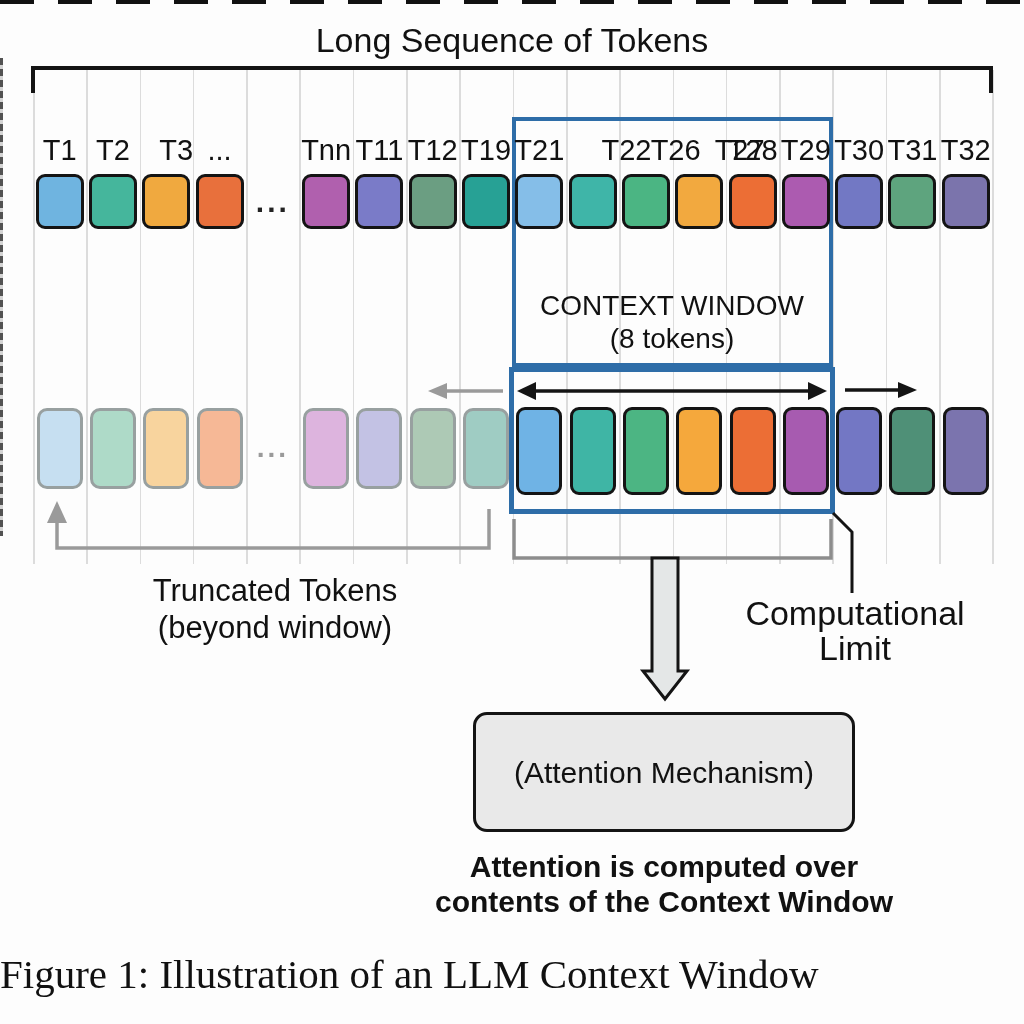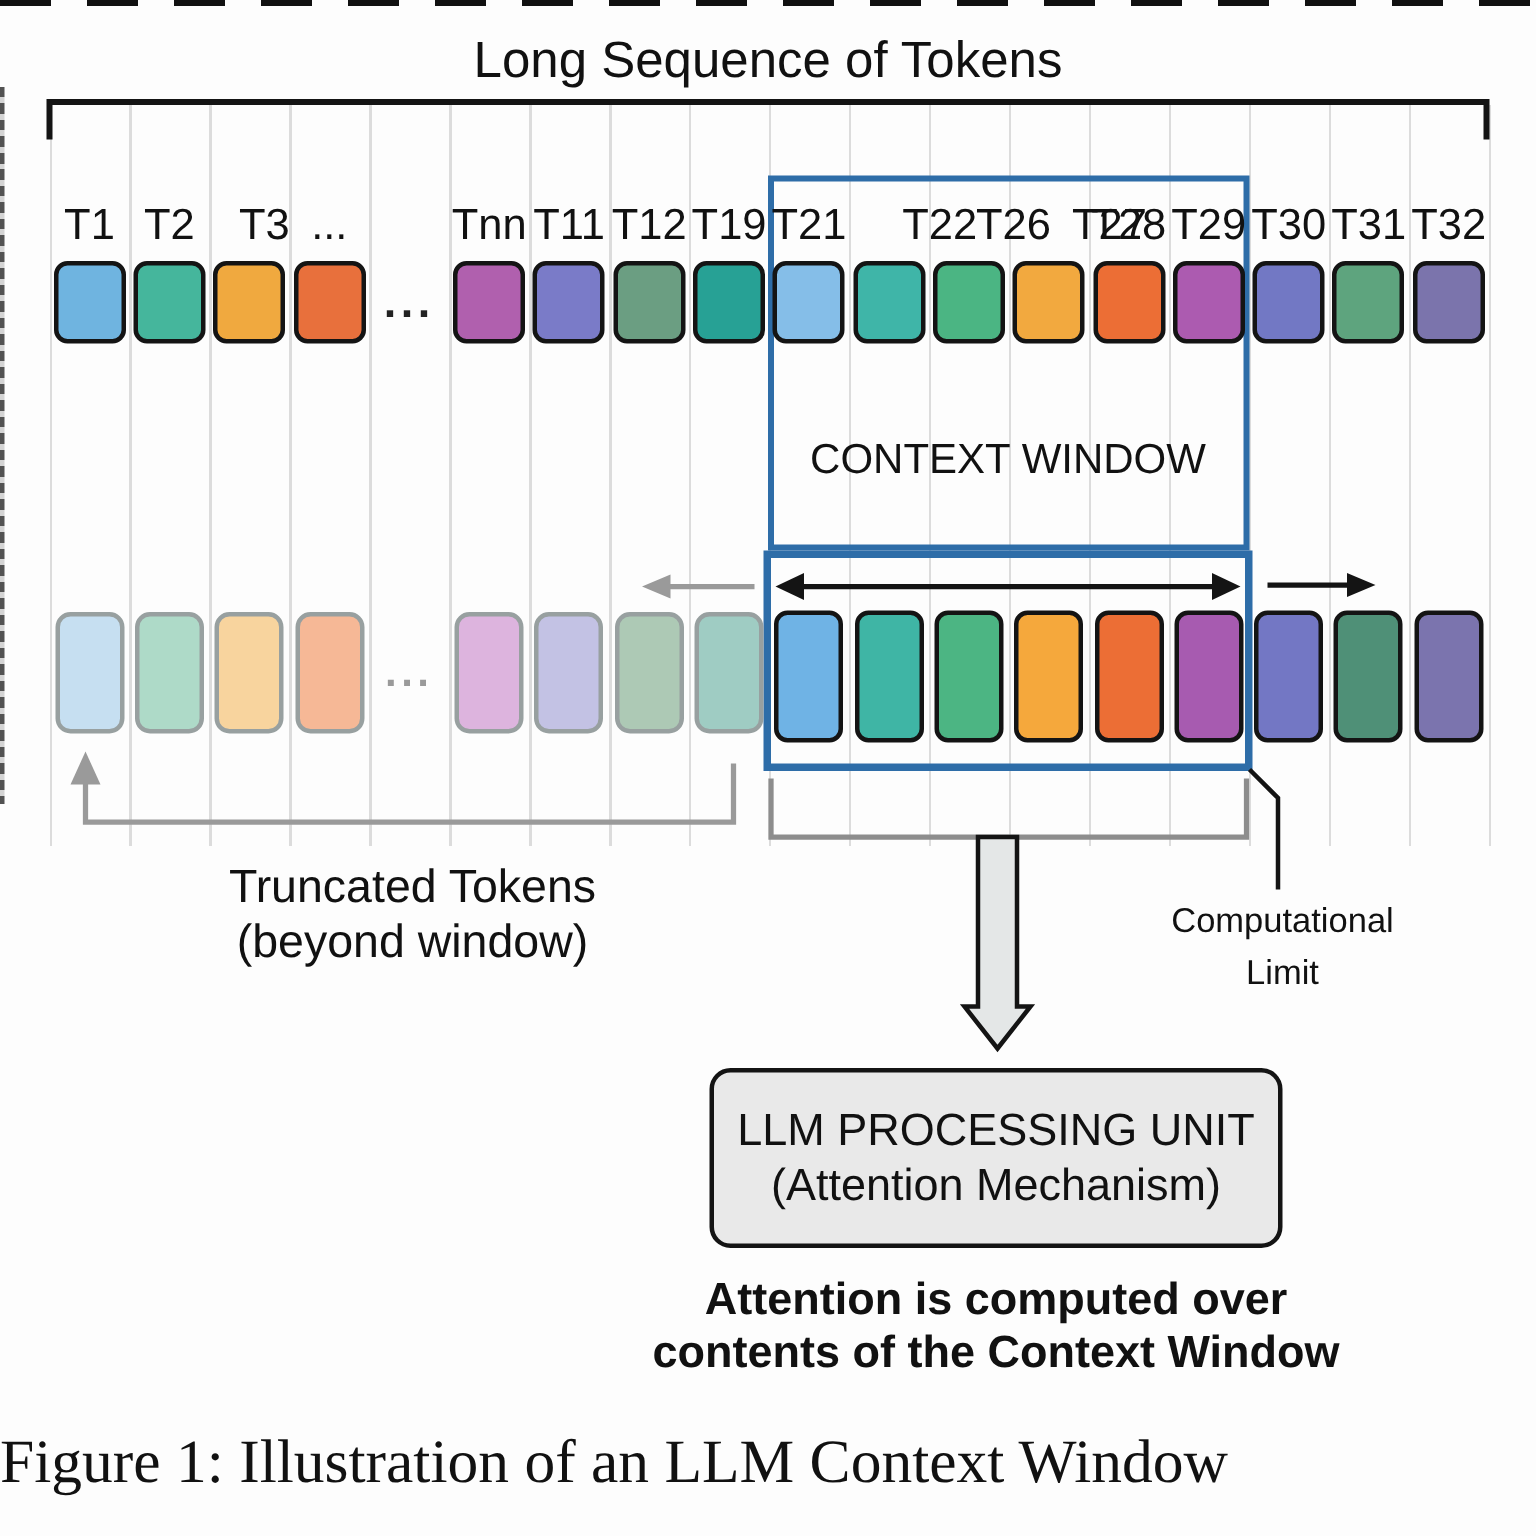--- a/index.html
+++ b/index.html
@@ -22,21 +22,21 @@
   .ctx-label{left:512px;top:289px;width:320px;text-align:center;font-size:28px;line-height:33px;}
   .tok-label{top:133px;height:34px;line-height:34px;text-align:center;font-size:29px;}
   .tok-sq{top:174px;width:48px;height:55px;border:3px solid var(--ink);border-radius:9px;box-sizing:border-box;}
   .dots-top{top:182px;height:40px;line-height:40px;font-size:30px;font-weight:bold;color:#222;
     text-align:center;letter-spacing:3px;}
   .dots-bottom{top:428px;height:40px;line-height:40px;font-size:28px;font-weight:bold;color:var(--gray);
     text-align:center;letter-spacing:3px;}
   .tok-faded{top:408px;width:46px;height:81px;border:3px solid var(--faded-border);border-radius:10px;box-sizing:border-box;}
   .tok-vivid{top:407px;width:46px;height:88px;border:3px solid var(--ink);border-radius:9px;box-sizing:border-box;}
   .txt-trunc{left:75px;top:572px;width:400px;text-align:center;font-size:31px;line-height:37px;}
-  .txt-comp{left:740px;top:596px;width:230px;text-align:center;font-size:23px;line-height:35px;}
+  .txt-comp{left:740px;top:596px;width:230px;text-align:center;font-size:34px;line-height:35px;}
   .llm-box{left:473px;top:712px;width:382px;height:120px;background:var(--box-fill);
     border:3px solid var(--ink);border-radius:14px;box-sizing:border-box;
     display:flex;flex-direction:column;justify-content:center;text-align:center;
     font-size:30px;line-height:37px;}
   .txt-att{left:404px;top:849px;width:520px;text-align:center;font-size:30px;line-height:35px;font-weight:bold;}
   .caption{left:0;top:950px;width:1024px;text-align:left;
     font-family:"Liberation Serif",serif;font-size:41px;}
   svg.overlay{left:0;top:0;width:1024px;height:1024px;pointer-events:none;}
   svg .bracket{stroke:var(--ink);stroke-width:4;fill:none;}
   svg .ln-black{stroke:var(--ink);stroke-width:3.5;fill:none;}
@@ -56,20 +56,21 @@
   <div class="abs left-dash"></div>
   <div class="abs gridlines"></div>
 
   <div class="abs title">Long Sequence of Tokens</div>
 
   <div class="abs ctx-upper"></div>
   <div class="abs ctx-lower"></div>
 
   <div class="abs ctx-label">
     <div>CONTEXT WINDOW</div>
+    <div>(8 tokens)</div>
   </div>
 
   <div id="tokens-top">
       <div class="abs tok-label" style="left: 33px; width: 53.3px;">T1</div>
       <div class="abs tok-sq" style="left: 35.65px; background: rgb(111, 180, 224);"></div>
       <div class="abs tok-label" style="left: 86.3px; width: 53.3px;">T2</div>
       <div class="abs tok-sq" style="left: 88.95px; background: rgb(69, 182, 156);"></div>
       <div class="abs tok-label" style="left: 139.6px; width: 53.3px; padding-left: 10px;">T3</div>
       <div class="abs tok-sq" style="left: 142.25px; background: rgb(240, 169, 63);"></div>
       <div class="abs tok-label" style="left: 192.9px; width: 53.3px;">...</div>
@@ -158,21 +159,20 @@
     <div>Truncated Tokens</div>
     <div>(beyond window)</div>
   </div>
 
   <div class="abs txt-comp">
     <div>Computational</div>
     <div>Limit</div>
   </div>
 
   <div class="abs llm-box">
-    <div>LLM PROCESSING UNIT</div>
     <div>(Attention Mechanism)</div>
   </div>
 
   <div class="abs txt-att">
     <div>Attention is computed over</div>
     <div>contents of the Context Window</div>
   </div>
 
   <div class="abs caption">Figure 1: Illustration of an LLM Context Window</div>
 </div>

